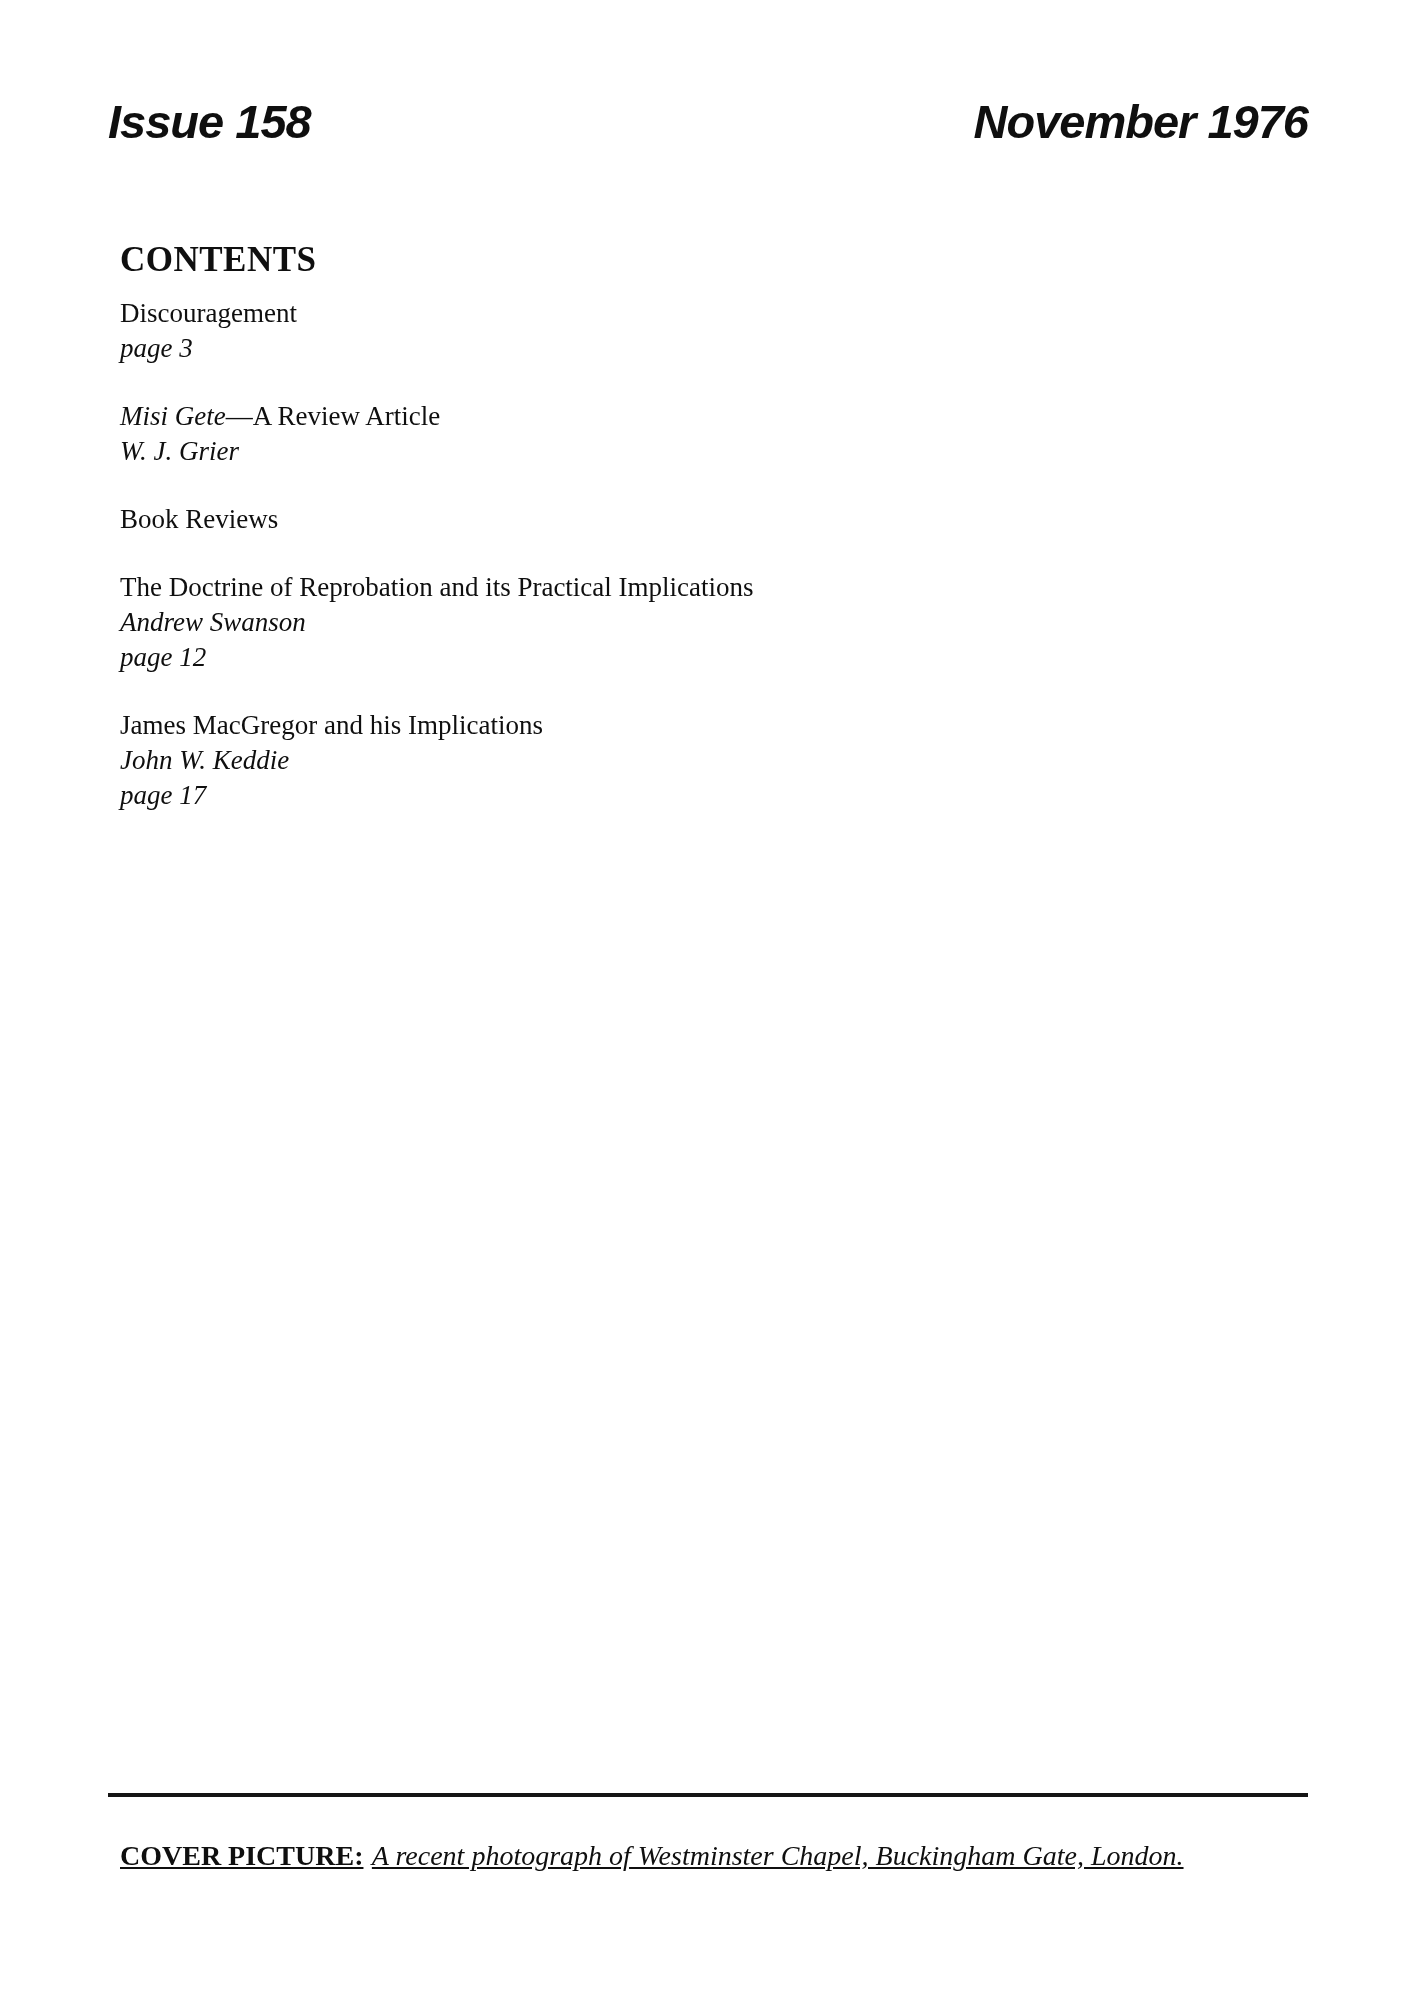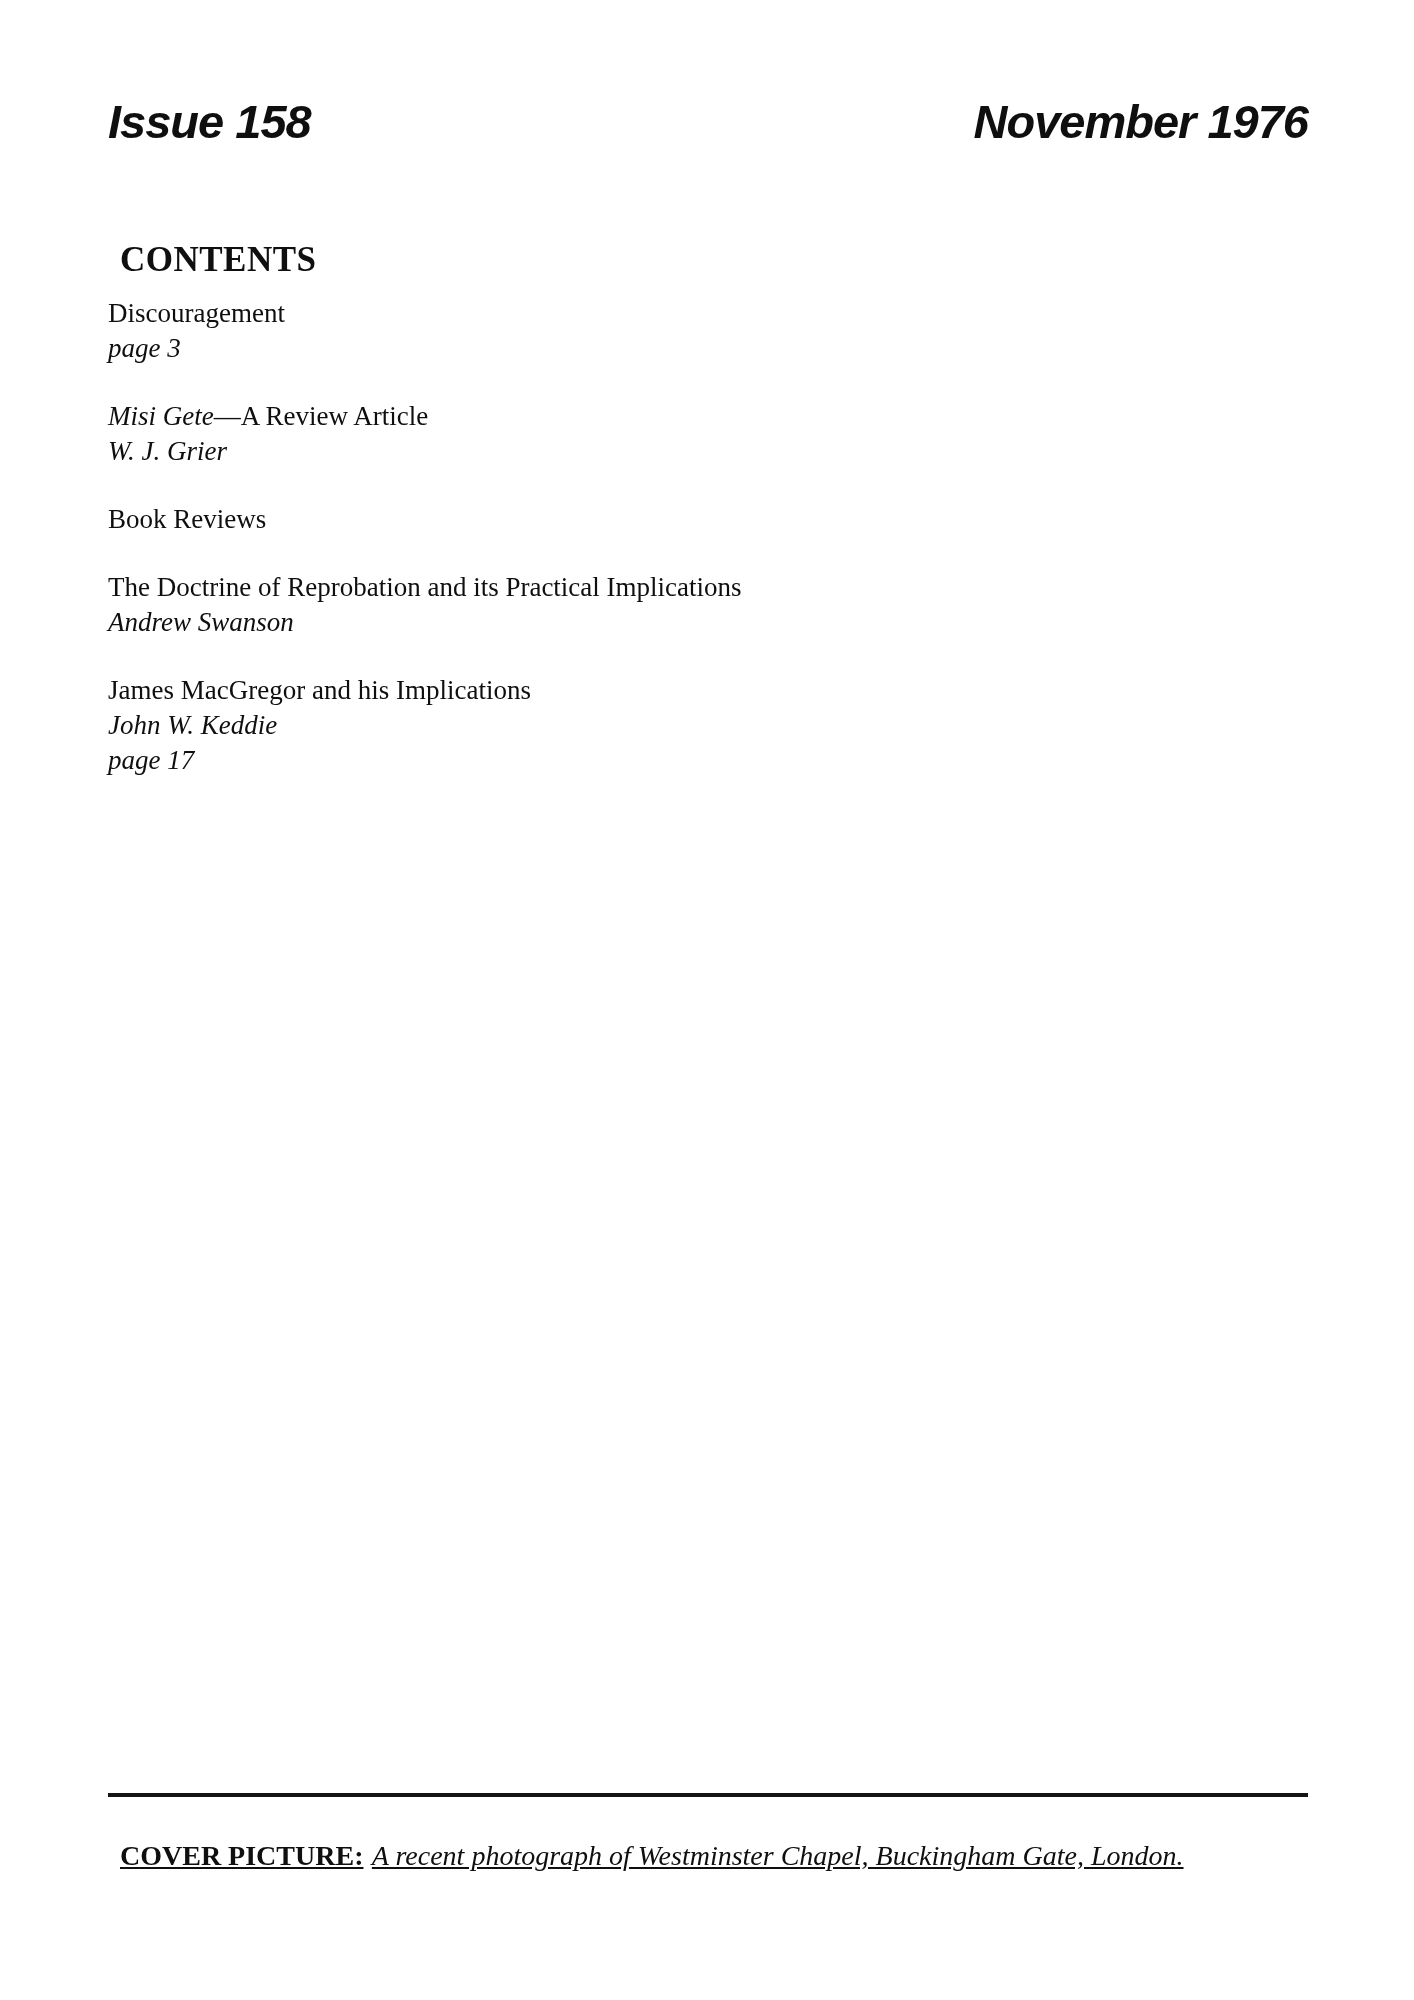--- a/index.html
+++ b/index.html
@@ -44,21 +44,21 @@
   }
   .toc {
     position: absolute;
     top: 296px;
     left: 108px;
     right: 106px;
     font-size: 27px;
     line-height: 35px;
   }
   .entry {
-    margin: 0 0 33px 0;
+    margin: 0 0 33px 12px;
   }
   .entry-title, .entry-author, .entry-page {
     margin: 0;
   }
   .italic {
     font-style: italic;
   }
   .footer-rule {
     position: absolute;
     top: 1793px;
@@ -113,20 +113,21 @@
       <p class="entry-author italic">W. J. Grier</p>
     </div>
 
     <div class="entry">
       <p class="entry-title"><span class="italic"></span><span>Book Reviews</span></p>
     </div>
 
     <div class="entry">
       <p class="entry-title"><span class="italic"></span><span>The Doctrine of Reprobation and its Practical Implications</span></p>
       <p class="entry-author italic">Andrew Swanson</p>
+      <p class="entry-page italic">page 12</p>
     </div>
 
     <div class="entry">
       <p class="entry-title"><span class="italic"></span><span>James MacGregor and his Implications</span></p>
       <p class="entry-author italic">John W. Keddie</p>
       <p class="entry-page italic">page 17</p>
     </div>
 
   </section>
 

